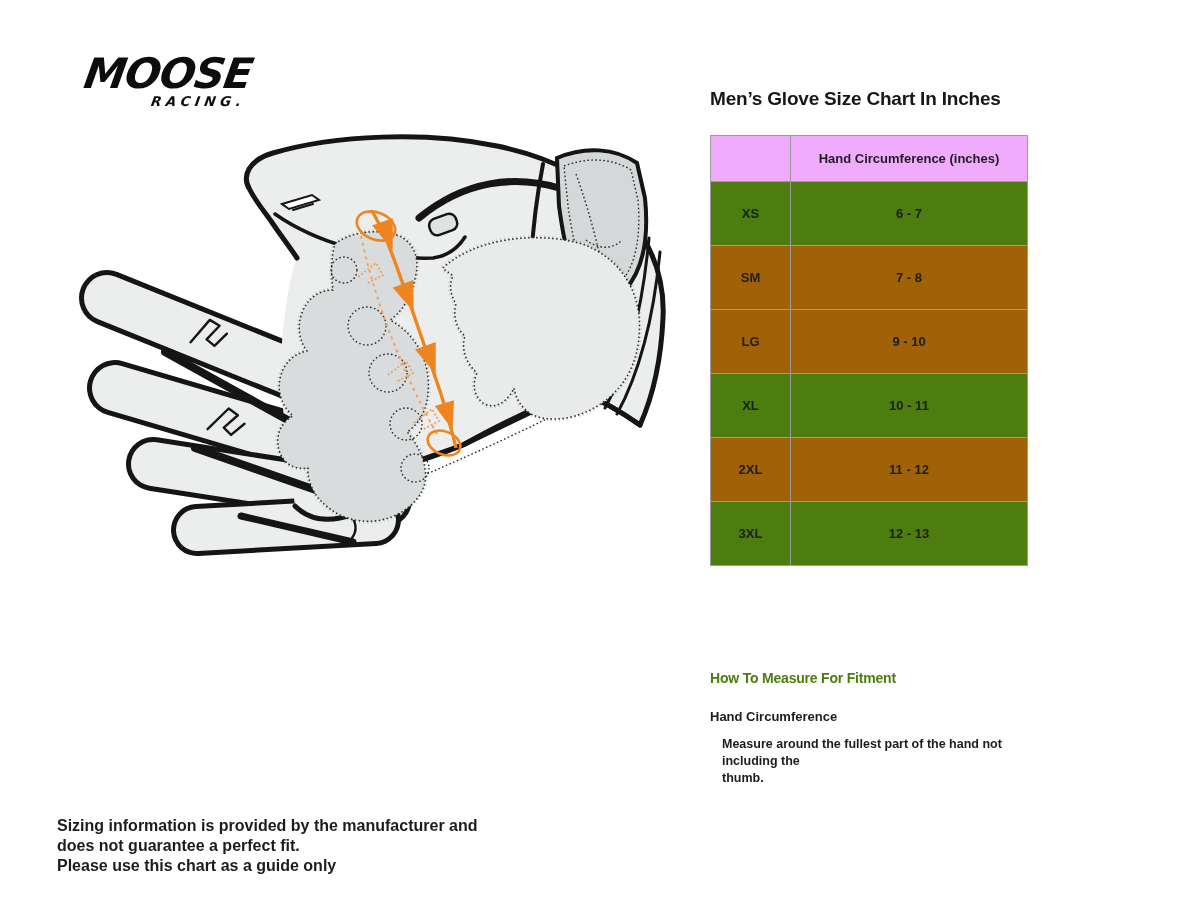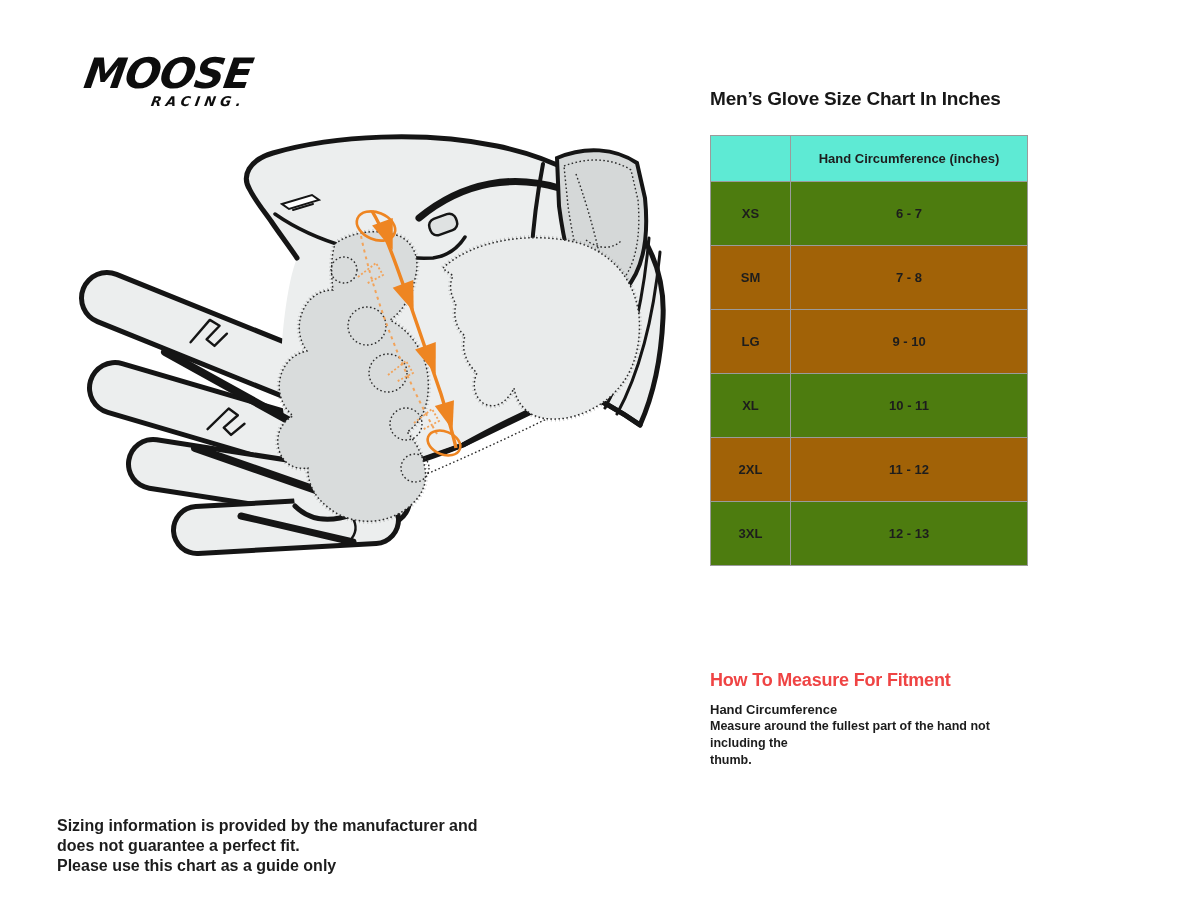--- a/index.html
+++ b/index.html
@@ -26,28 +26,28 @@
     margin:0 0 25px 0;
   }
   table.size-table{border-collapse:collapse;table-layout:fixed;}
   table.size-table td{
     border:1px solid #9b9b9b;text-align:center;vertical-align:middle;
     font-size:13px;font-weight:bold;color:#1d1d1d;padding:0;
   }
   td.blank-cell{border:none;background:#fff;}
   .col-size{width:79px;}
   .col-circ{width:236px;}
-  tr.header-row td{height:45px;background:#5eead4;}
+  tr.header-row td{height:45px;background:#f0abfc;}
   tr.data-row td{height:63px;background:#a16207;}
   tr.data-row.alt td{background:#4d7c0f;}
 
   #measure{left:710px;top:670px;width:330px;}
-  .measure-title{font-size:18px;font-weight:bold;color:#ef4444;margin:0 0 11px 0;letter-spacing:-.2px;}
+  .measure-title{font-size:14px;font-weight:bold;color:#4d7c0f;margin:0 0 23px 0;letter-spacing:-.2px;}
   .measure-sub{font-size:13px;font-weight:bold;margin:0 0 1px 0;}
-  .measure-body{font-size:12.5px;font-weight:600;line-height:1.35;margin:0;white-space:pre-line;width:312px;}
+  .measure-body{font-size:12.5px;font-weight:600;line-height:1.35;margin:12px;white-space:pre-line;width:312px;}
 
   #footer{left:57px;top:816px;width:460px;font-size:16px;font-weight:bold;line-height:1.25;}
 </style>
 </head>
 <body>
 
 <svg id="logo" class="abs" viewBox="0 0 210 64">
   <g transform="translate(4,0) skewX(-9)" fill="#0d0d0d">
     <text x="200" y="40" text-anchor="end" font-size="42" font-weight="bold" font-style="italic" font-family="'DejaVu Sans',sans-serif" letter-spacing="-1">MOOSE</text>
     <text x="198" y="58" text-anchor="end" font-size="13.5" font-weight="bold" font-style="italic" font-family="'DejaVu Sans',sans-serif" letter-spacing="4.5">RACING.</text>

